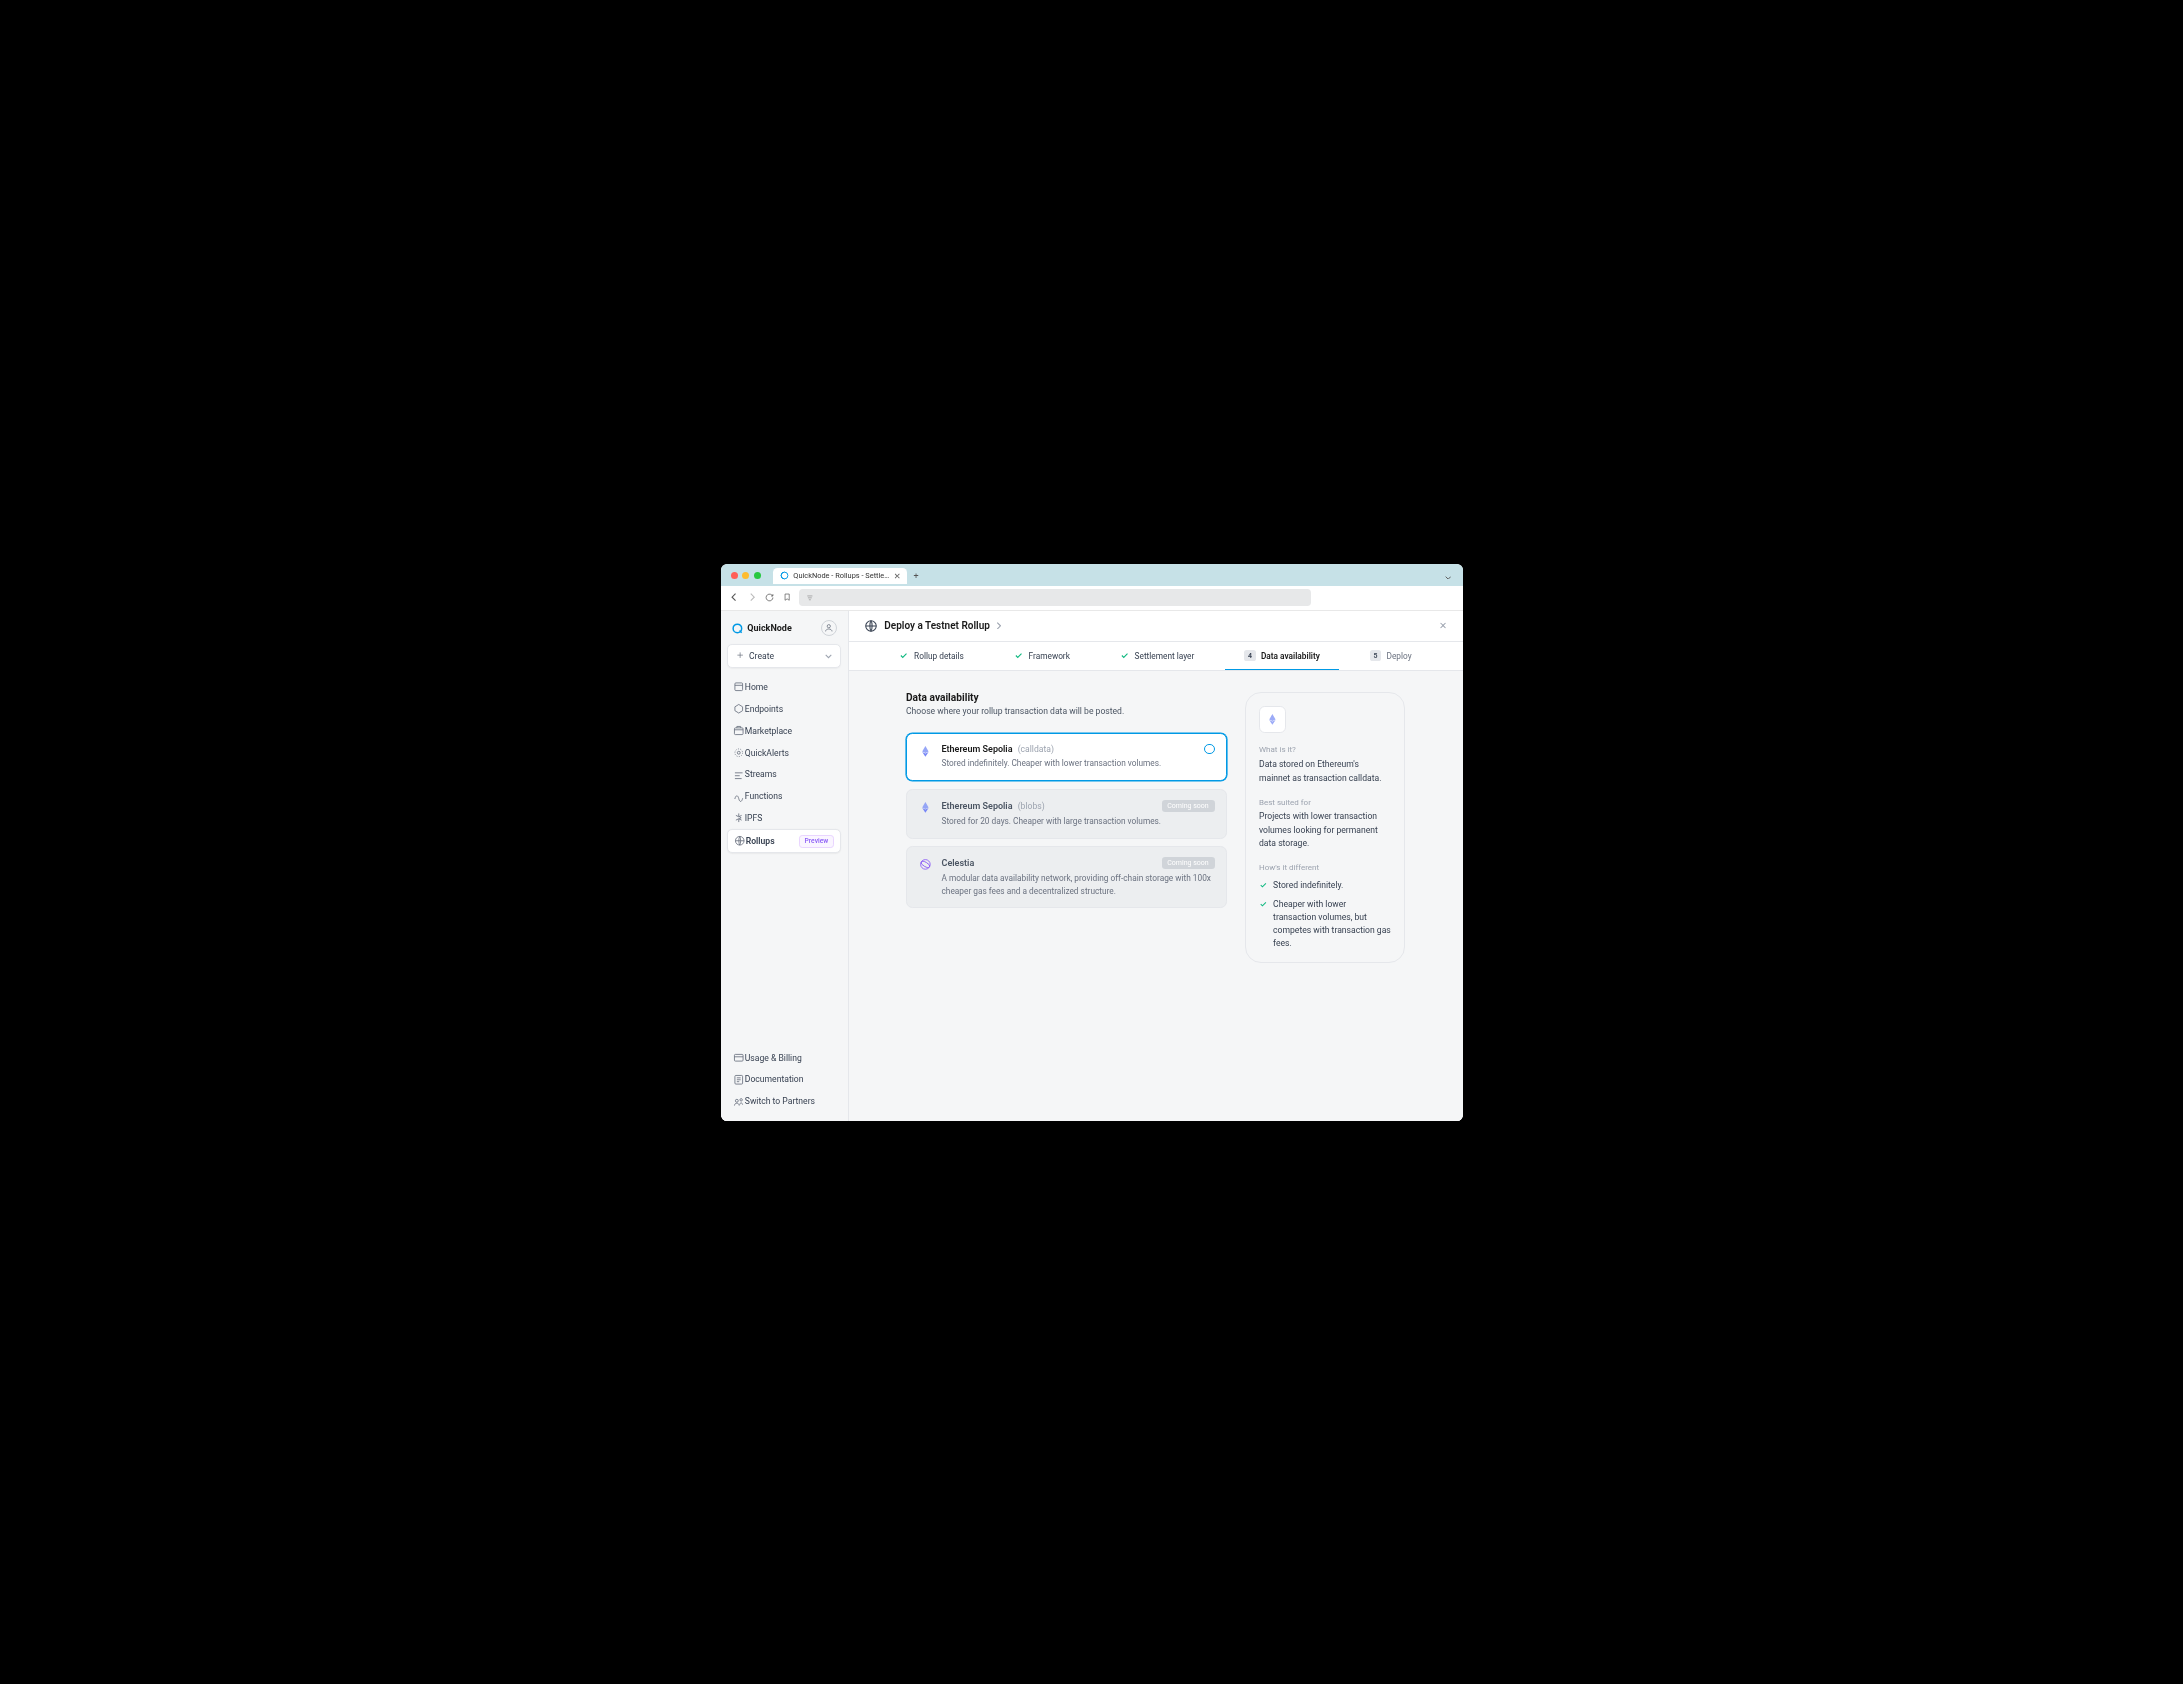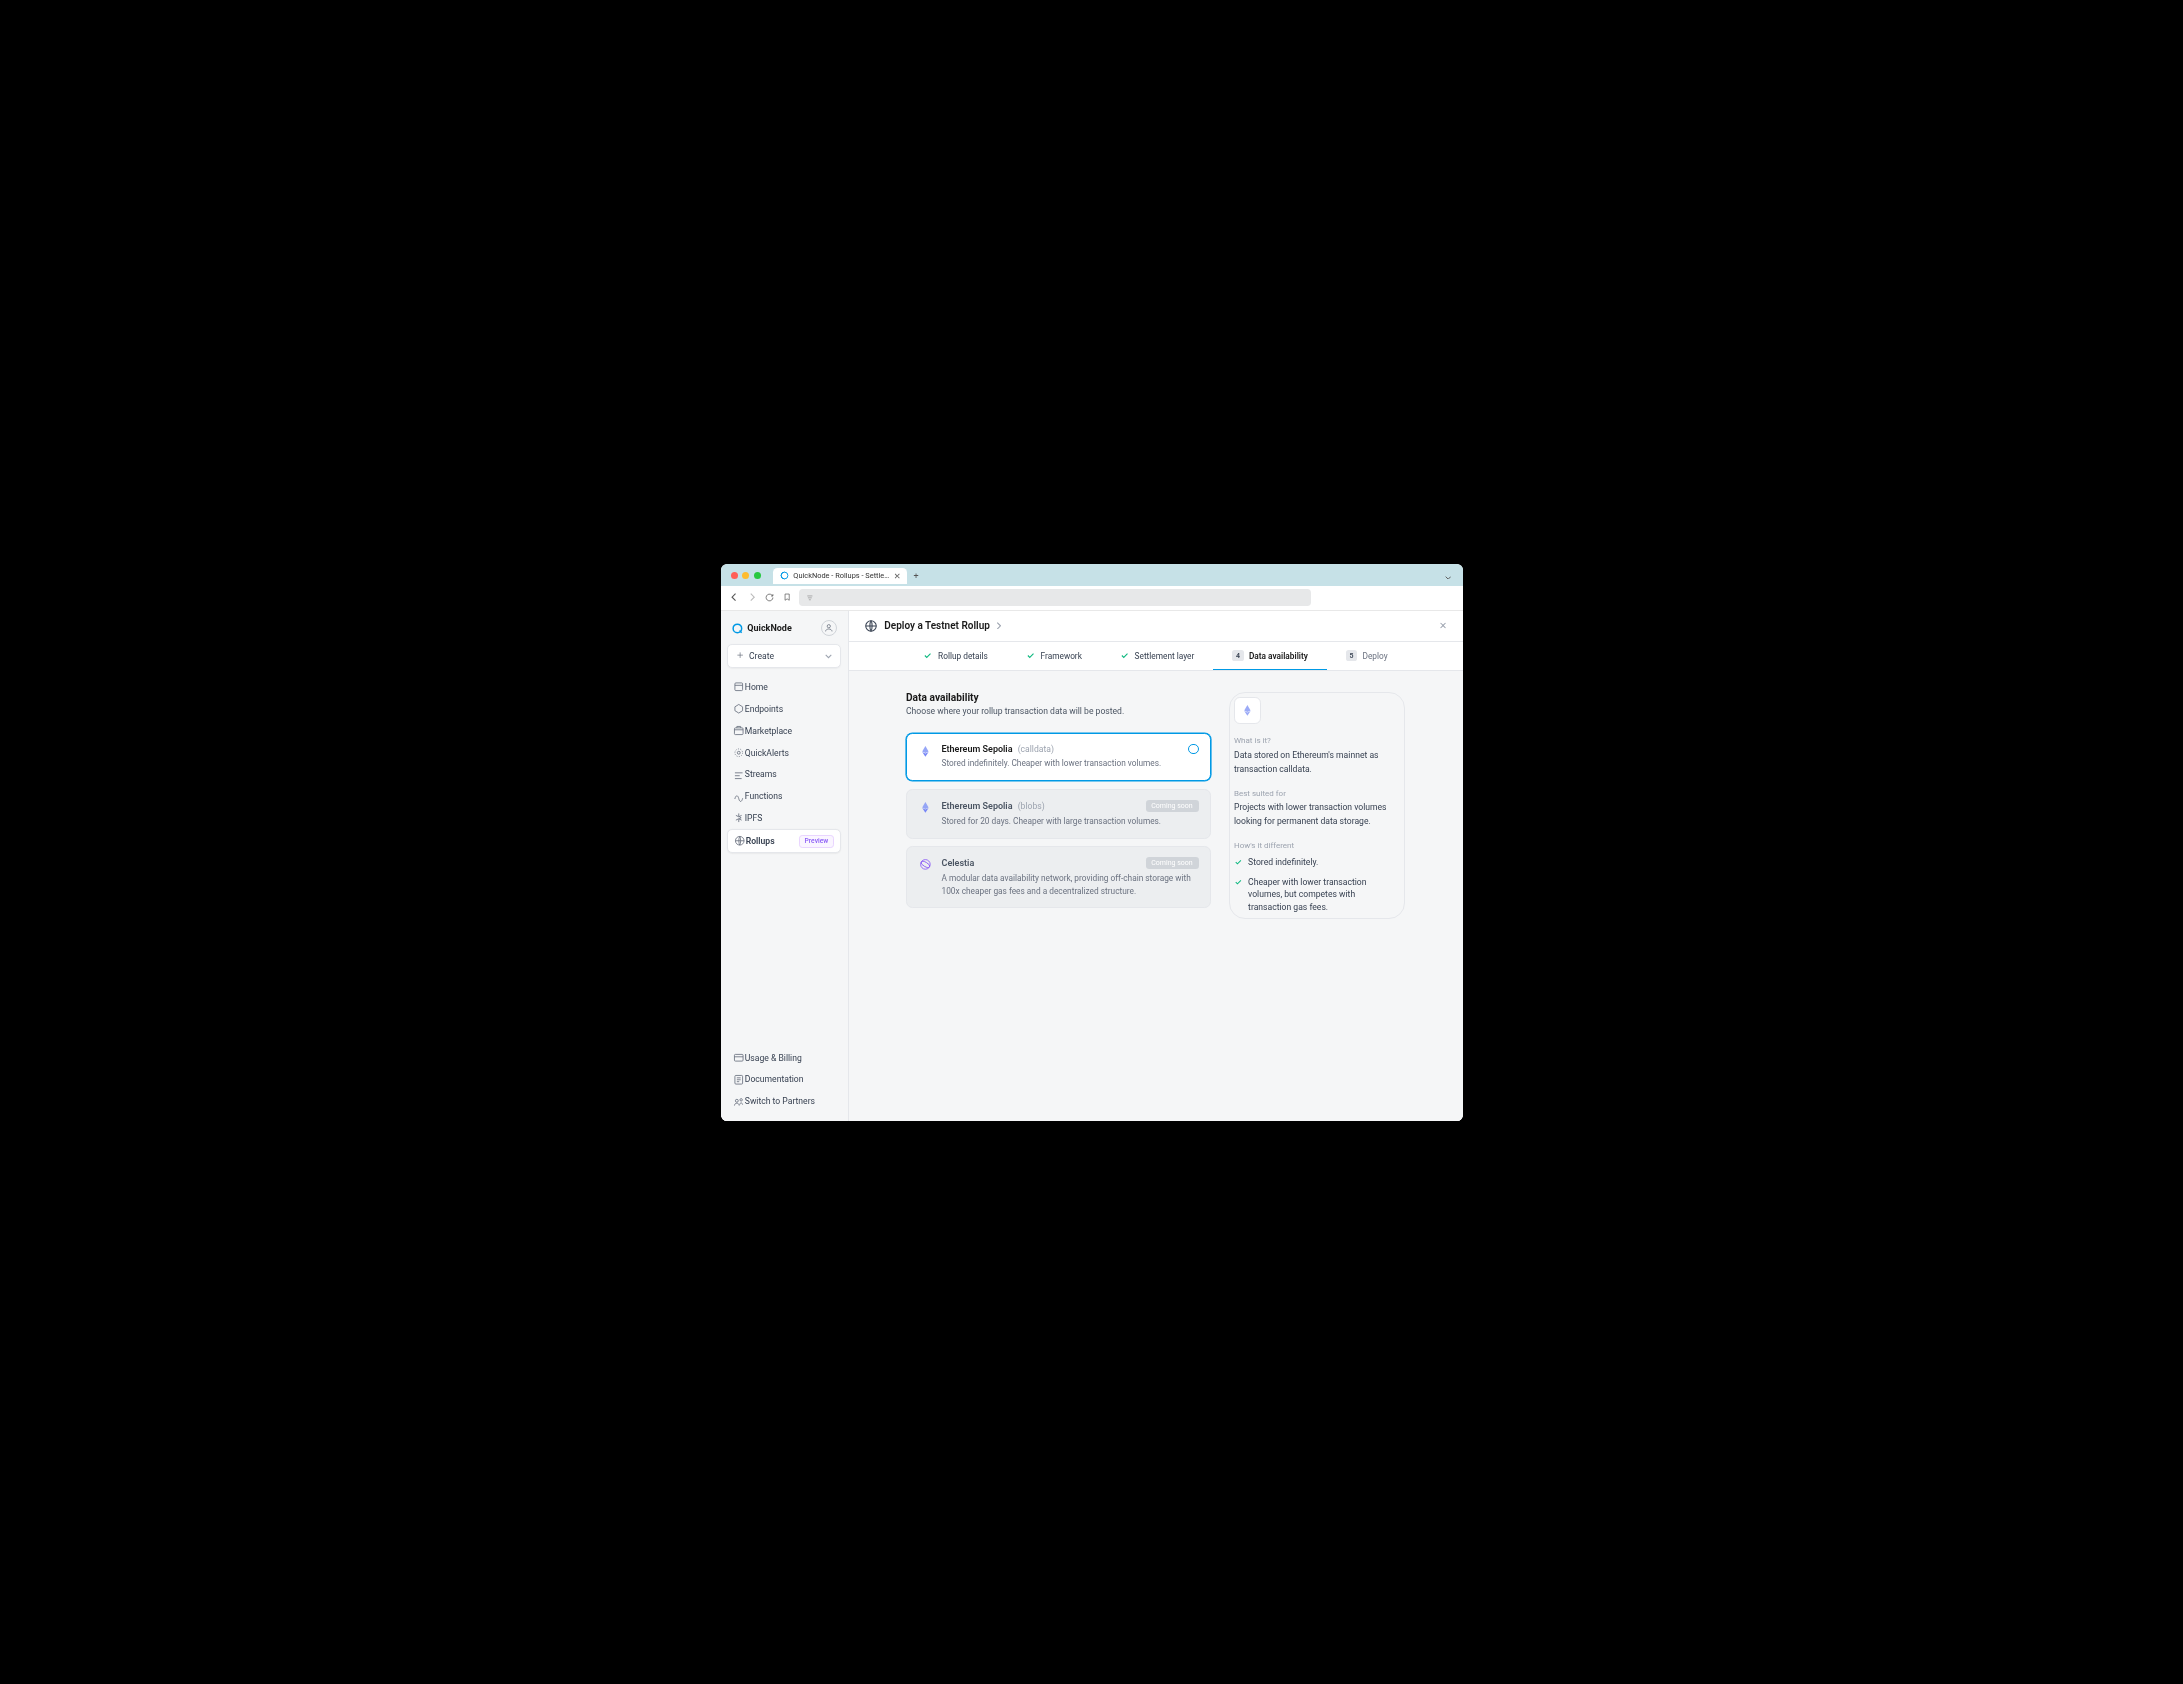--- a/index.html
+++ b/index.html
@@ -47,21 +47,21 @@
     
     .main-area { flex: 1; display: flex; flex-direction: column; background: #f5f6f7; position: relative; }
     
     .page-header { background: #fff; border-bottom: 0.6px solid #e5e7eb; padding: 8.3px 15.4px; display: flex; align-items: center; gap: 6.4px; }
     .page-title-icon { width: 14px; height: 14px; color: #374151; }
     .page-title { font-size: 10px; font-weight: 600; color: #1a1a1a; }
     .page-title-chevron { color: #9ca3af; }
     .page-close { margin-left: auto; color: #9ca3af; cursor: pointer; font-size: 9.6px; }
     
     .stepper { background: #fff; border-bottom: 0.6px solid #e5e7eb; display: flex; justify-content: center; padding: 0; }
-    .stepper-inner { display: flex; gap: 0; }
+    .stepper-inner { display: flex; gap: 12px; }
     .step { display: flex; align-items: center; gap: 5.1px; padding: 7.7px 19px; font-size: 8.3px; color: #6b7280; border-bottom: 1.3px solid transparent; }
     .step.done { color: #374151; }
     .step.current { color: #1a1a1a; font-weight: 600; border-bottom-color: #0099e5; }
     .step-check { color: #10b981; width: 9.6px; height: 9.6px; }
     .step-num { background: #e5e7eb; color: #374151; width: 11.5px; height: 11.5px; border-radius: 2.6px; display: flex; align-items: center; justify-content: center; font-size: 7px; font-weight: 600; }
     .step.current .step-num { background: #e5e7eb; }
     
     .content-wrap { flex: 1; overflow: auto; padding: 20.5px 25.6px 58px 25.6px; }
     .content-inner { max-width: 499px; margin: 0 auto; display: flex; gap: 18px; align-items: flex-start; }
     .content-main { flex: 1.4; min-width: 0; }
@@ -74,21 +74,21 @@
     .option-icon { width: 14px; height: 14px; flex-shrink: 0; display: flex; align-items: center; justify-content: center; }
     .option-body { flex: 1; }
     .option-head { display: flex; align-items: center; gap: 5.1px; margin-bottom: 3.2px; }
     .option-name { font-size: 9px; font-weight: 600; color: #1a1a1a; }
     .option-card.disabled .option-name { color: #4b5563; }
     .option-tag { font-size: 8.6px; color: #9ca3af; }
     .option-desc { font-size: 8.3px; color: #6b7280; line-height: 1.5; }
     .radio-ind { width: 10.2px; height: 10.2px; border: 1.9px solid #0099e5; border-radius: 50%; flex-shrink: 0; }
     .soon-badge { background: #d0d4d9; color: #fff; font-size: 7px; padding: 1.9px 5.8px; border-radius: 3.2px; margin-left: auto; align-self: flex-start; }
     
-    .info-panel { width: 176px; flex-shrink: 0; border: 0.6px solid #e5e7eb; border-radius: 16px; padding: 4px; background: #f5f6f7; }
+    .info-panel { width: 160px; flex-shrink: 0; border: 0.6px solid #e5e7eb; border-radius: 16px; padding: 13px; background: #f5f6f7; }
     .info-icon-box { width: 27px; height: 27px; background: #fff; border: 0.6px solid #e5e7eb; border-radius: 5.8px; display: flex; align-items: center; justify-content: center; margin-bottom: 12.8px; }
     .info-label { font-size: 8px; color: #9ca3af; margin-bottom: 3.8px; }
     .info-text { font-size: 8.6px; color: #374151; line-height: 1.55; margin-bottom: 12.8px; }
     .info-list { display: flex; flex-direction: column; gap: 6.4px; }
     .info-list-item { display: flex; gap: 5.1px; font-size: 8.6px; color: #374151; line-height: 1.5; }
     .info-list-item .check { color: #10b981; flex-shrink: 0; width: 9px; height: 9px; margin-top: 1.3px; }
     
     .footer-bar { position: absolute; bottom: 0; left: 0; right: 0; background: #fff; border-top: 0.6px solid #e5e7eb; padding: 9px 14px; display: flex; justify-content: flex-end; }
     .continue-btn { background: #0099e5; color: #fff; border: none; border-radius: 4.5px; padding: 6.4px 11.5px; font-size: 9px; font-weight: 500; cursor: pointer; display: flex; align-items: center; gap: 3.8px; }
     

